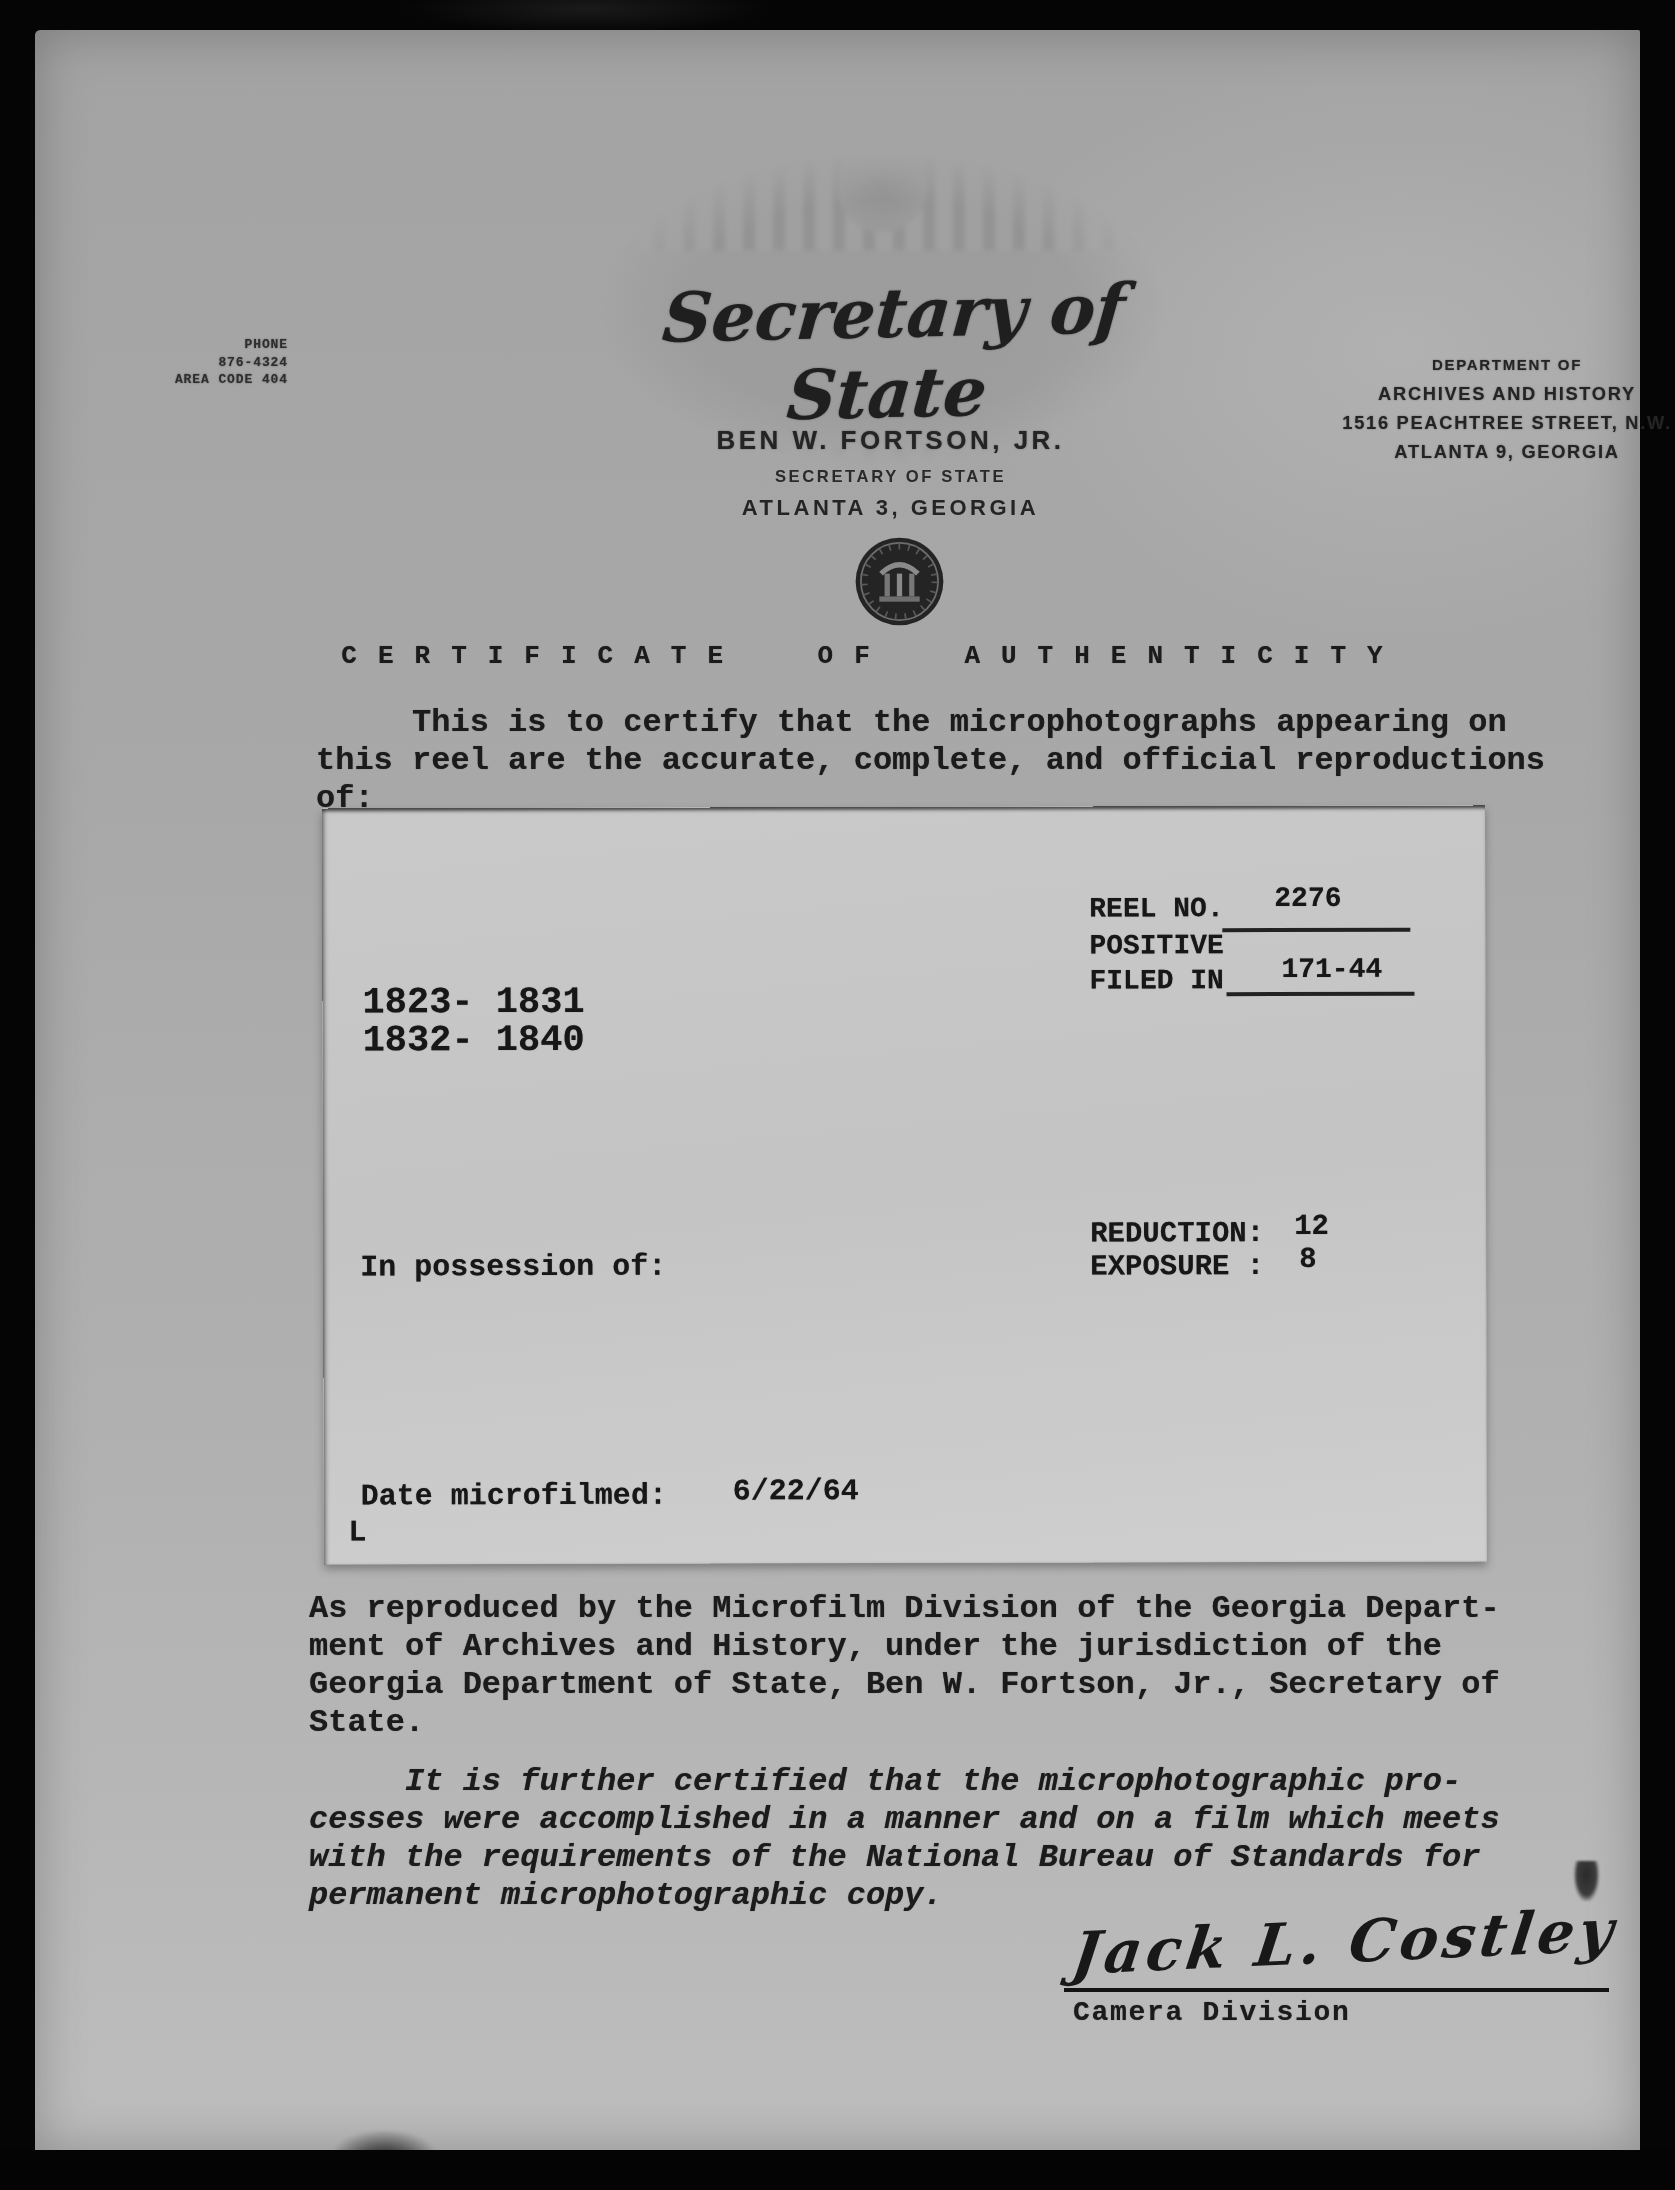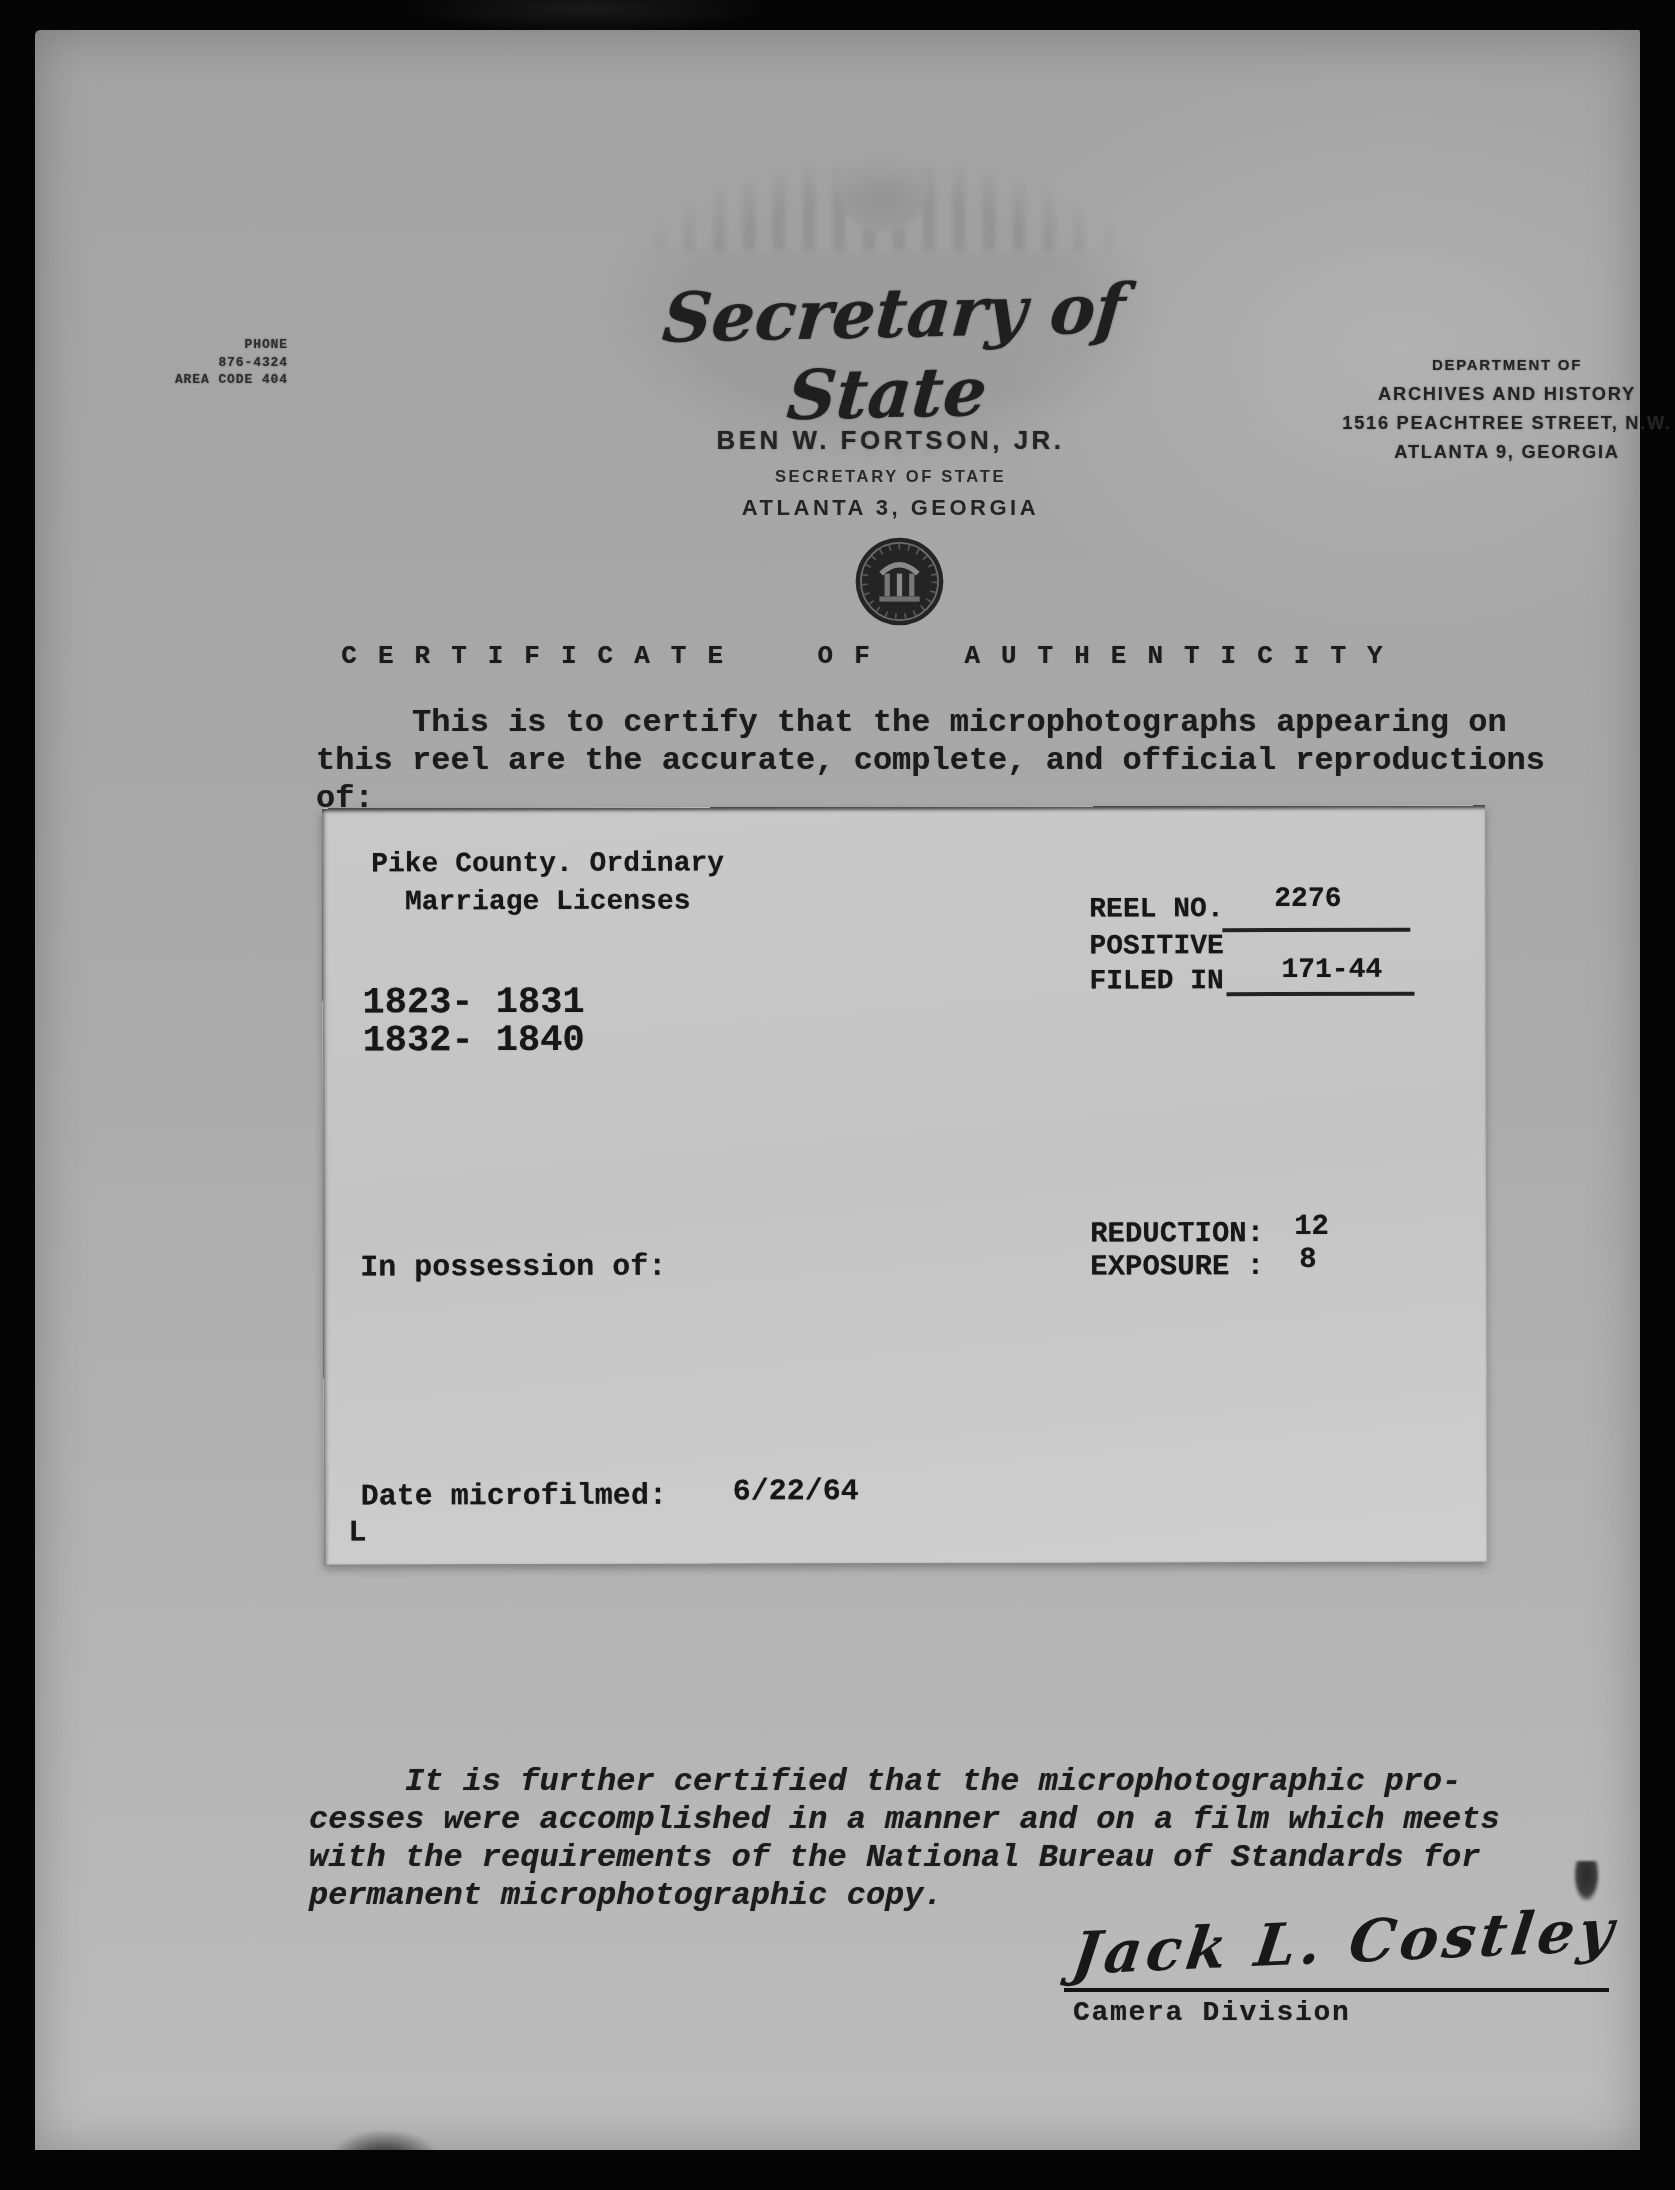--- a/index.html
+++ b/index.html
@@ -143,22 +143,20 @@
       <rect x="30" y="70" width="46" height="6" fill="#6e6e6e"></rect>
     </svg>
   </div>
 
   <div class="txt type cert-title">CERTIFICATE OF AUTHENTICITY</div>
   <div class="txt type intro pre">     This is to certify that the microphotographs appearing on
 this reel are the accurate, complete, and official reproductions
 of:</div>
 
   <div class="card">
-    <div class="txt type subject pre">Pike County. Ordinary
-  Marriage Licenses</div>
 
     <div class="txt type reel-label">REEL NO.</div>
     <div class="txt type reel-value">2276</div>
     <div class="reel-line"></div>
 
     <div class="txt type positive-label">POSITIVE</div>
 
     <div class="txt type filed-label">FILED IN</div>
     <div class="txt type filed-value">171-44</div>
     <div class="filed-line"></div>
@@ -171,20 +169,24 @@
     <div class="txt type reduction-label">REDUCTION:</div>
     <div class="txt type reduction-value">12</div>
     <div class="txt type exposure-label">EXPOSURE :</div>
     <div class="txt type exposure-value">8</div>
 
     <div class="txt type date-label">Date microfilmed:</div>
     <div class="txt type date-value">6/22/64</div>
     <div class="txt type stray-char">L</div>
   </div>
 
+  <div class="txt type para1 pre">As reproduced by the Microfilm Division of the Georgia Depart-
+ment of Archives and History, under the jurisdiction of the
+Georgia Department of State, Ben W. Fortson, Jr., Secretary of
+State.</div>
   <div class="txt type para2 pre">     It is further certified that the microphotographic pro-
 cesses were accomplished in a manner and on a film which meets
 with the requirements of the National Bureau of Standards for
 permanent microphotographic copy.</div>
 
   <div class="txt sig-name">Jack L. Costley</div>
   <div class="sig-line"></div>
   <div class="txt type sig-title">Camera Division</div>
 
   <div class="ink-blob"></div>

